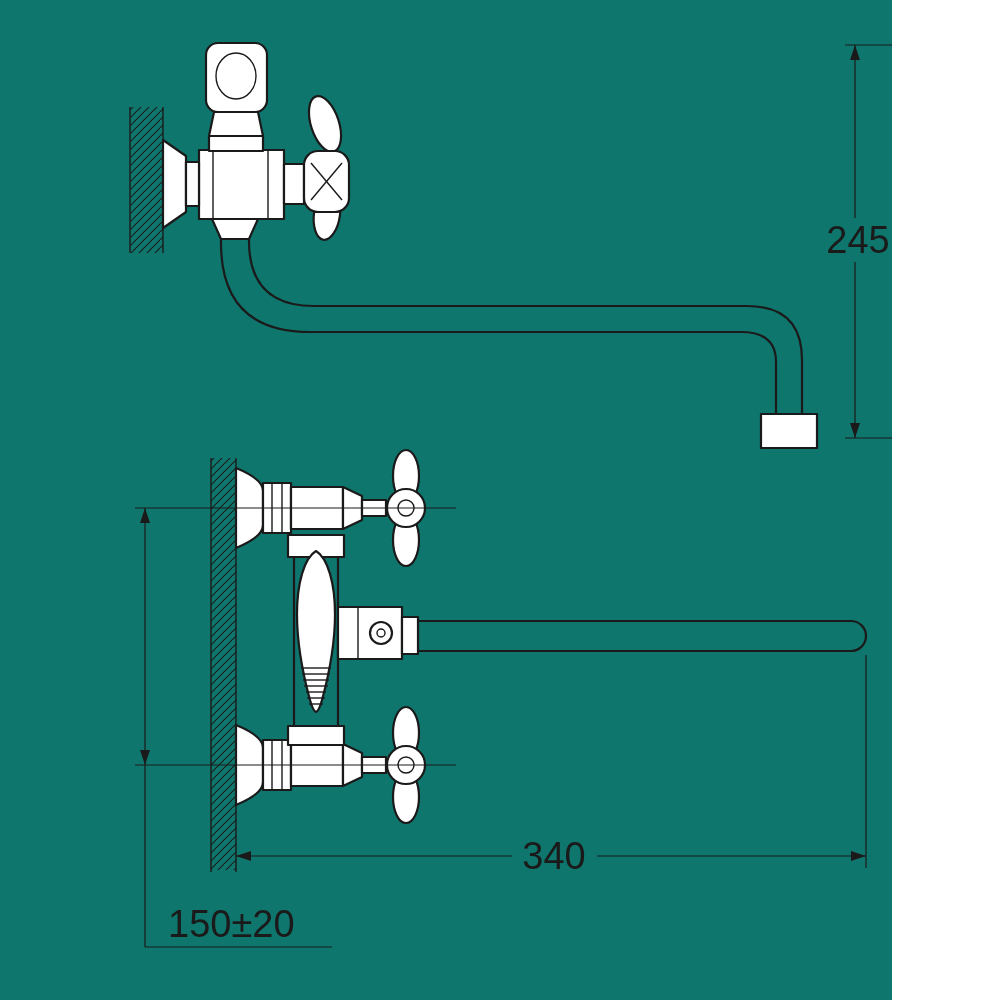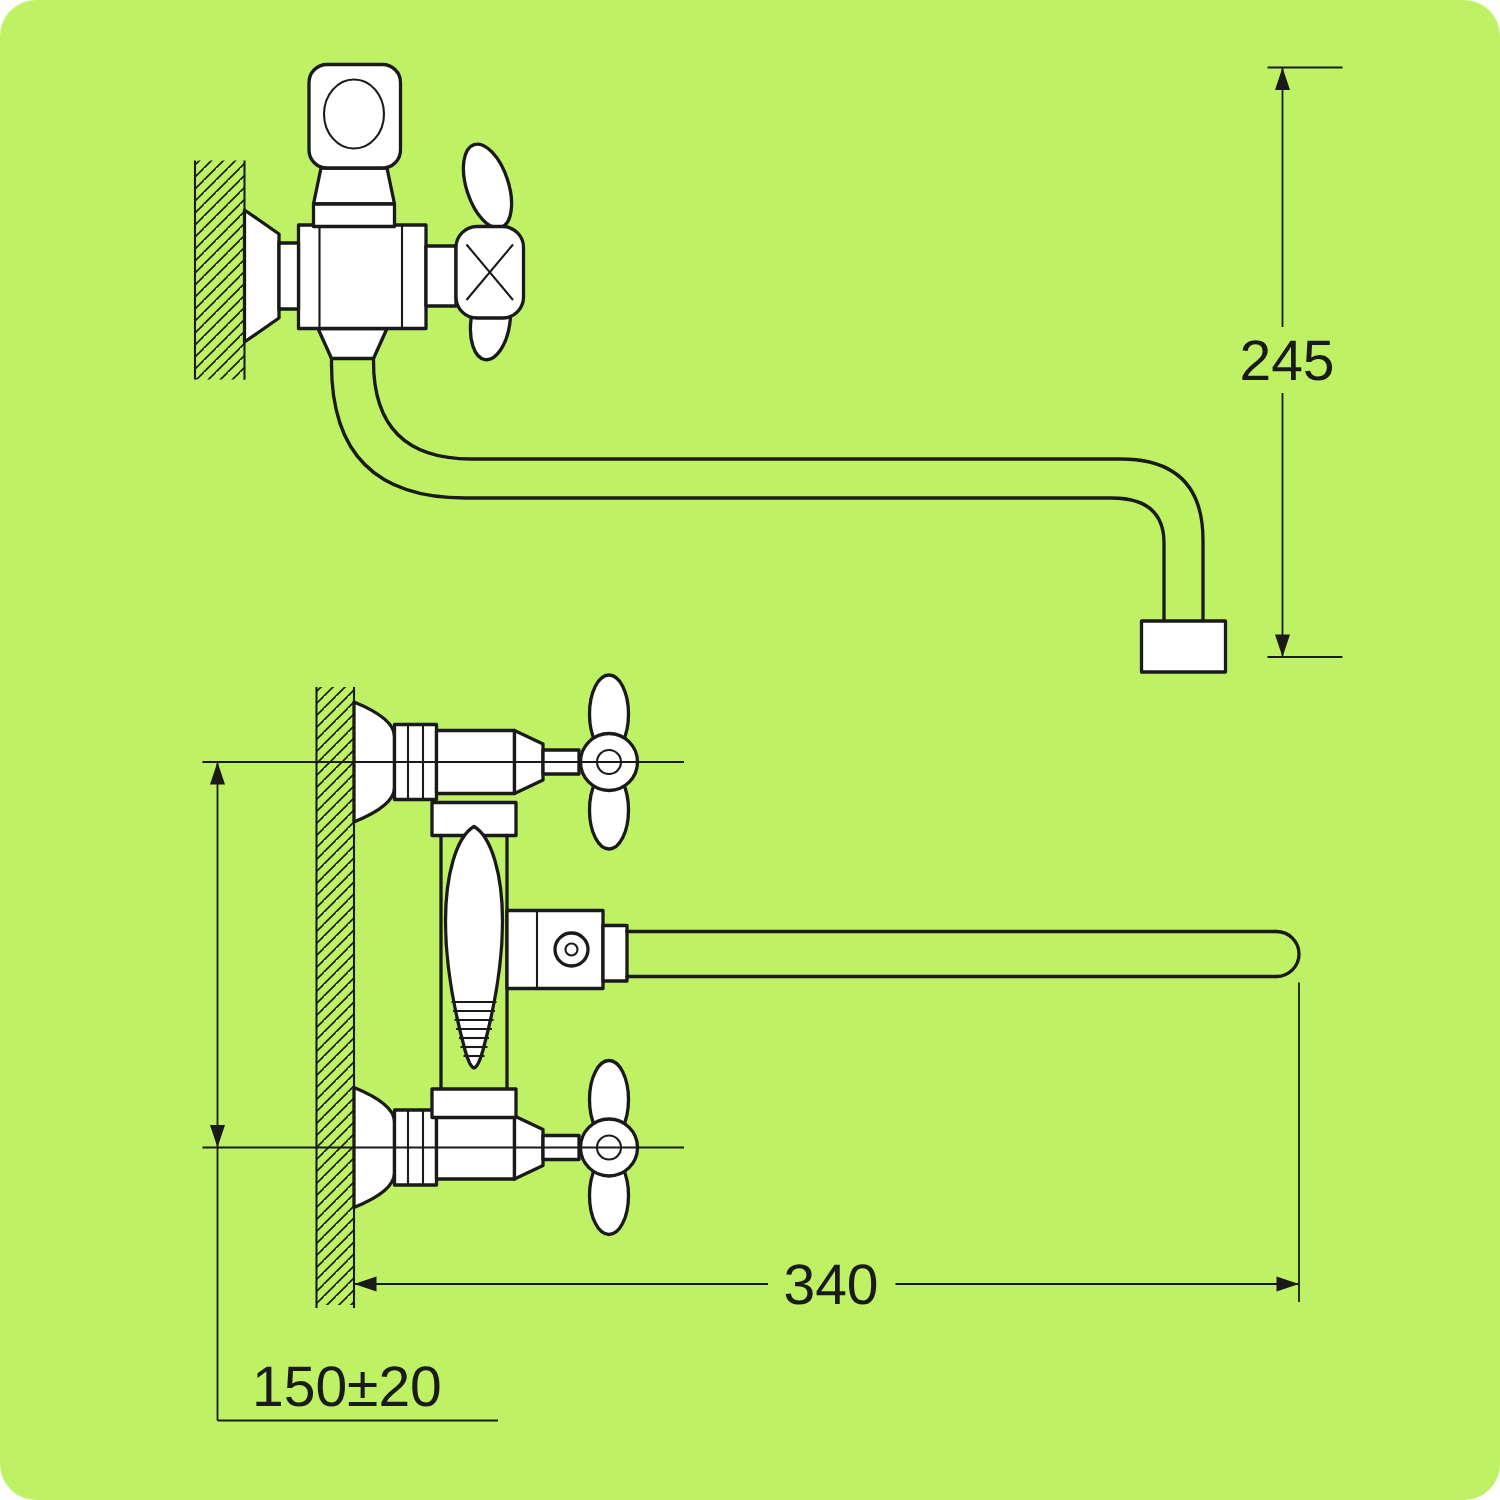--- a/index.html
+++ b/index.html
@@ -1,16 +1,16 @@
 <!DOCTYPE html>
 <html><head>
 <meta charset="utf-8">
 <style>
   html,body { margin:0; padding:0; background:#ffffff; }
-  .stage { position:relative; width:1000px; height:1000px; background:#bef264; overflow:hidden;border-radius:24px; }
+  .stage { position:relative; width:892px; height:1000px; background:#0f766e; overflow:hidden; }
   svg { display:block; }
   .o   { fill:#ffffff; stroke:#1a1a1a; stroke-width:2.2; stroke-linejoin:round; }
   .on  { fill:none;    stroke:#1a1a1a; stroke-width:2.2; stroke-linejoin:round; stroke-linecap:round; }
   .d   { fill:none;    stroke:#1a1a1a; stroke-width:1.4; }
   .dim { fill:none;    stroke:#1a1a1a; stroke-width:1.2; }
   .ar  { fill:#1a1a1a; stroke:none; }
   .dim-text { font-family:"Liberation Sans", sans-serif; font-size:38px; fill:#1a1a1a; }
 </style>
 </head>
 <body>

